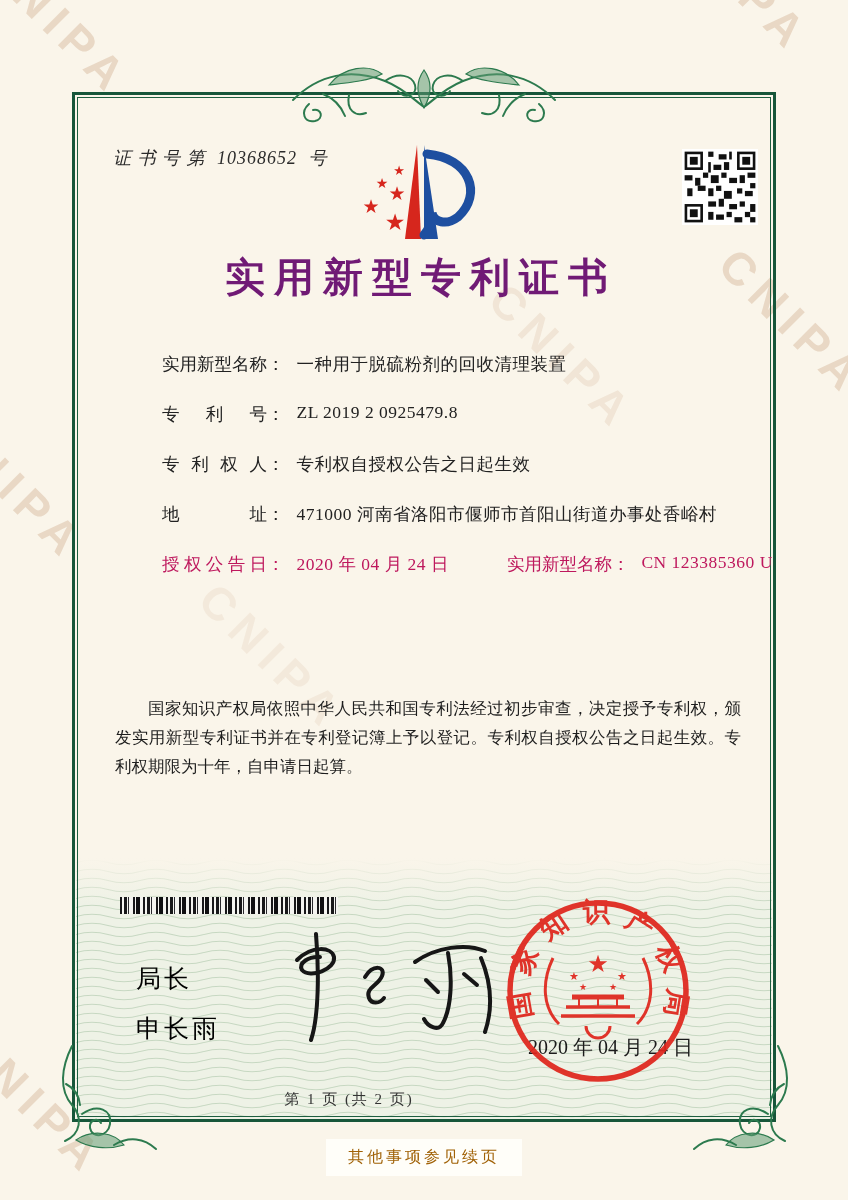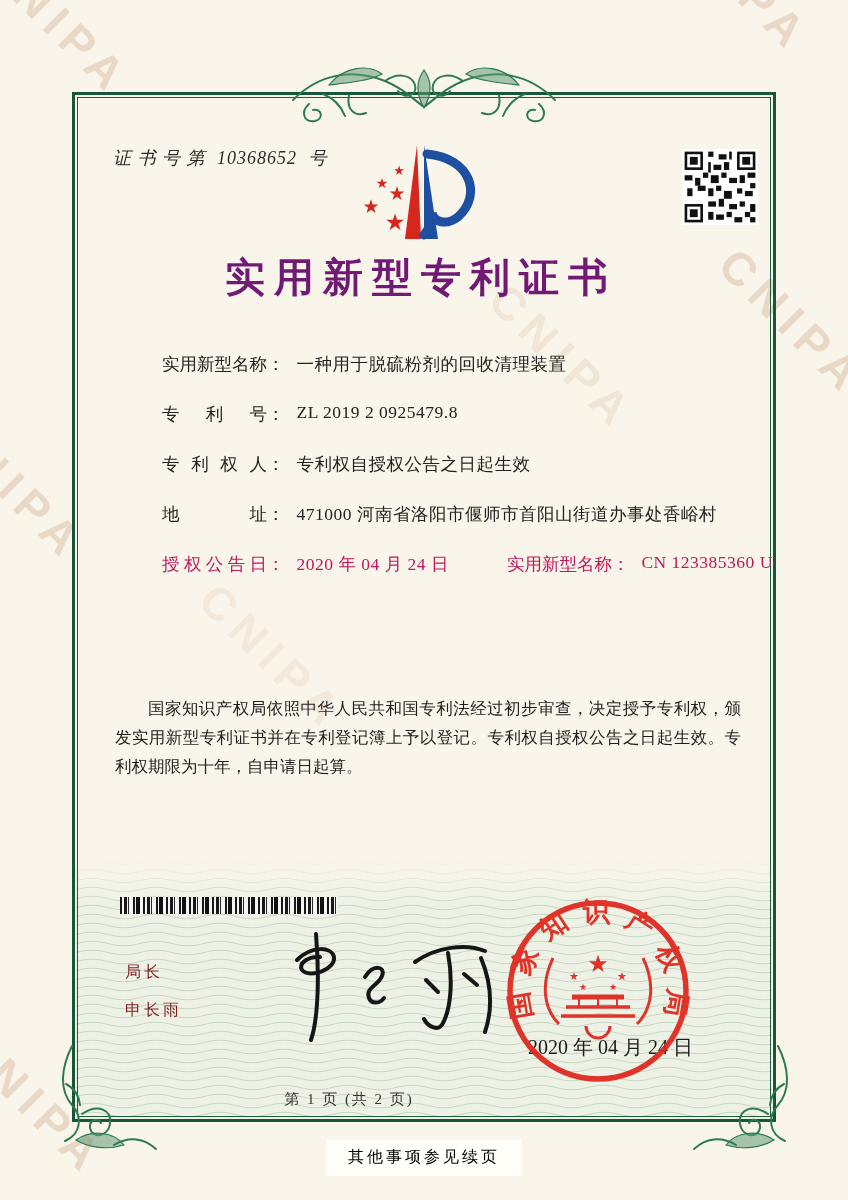--- a/index.html
+++ b/index.html
@@ -24,29 +24,29 @@
   .fc{display:inline-block;margin-right:12px;vertical-align:top;}
   .fv{letter-spacing:0.5px;}
   .grant-row{display:flex;height:50px;font-size:17.5px;color:#be185d;}
   .grant-pair{white-space:nowrap;}
   .grant-pair.right{margin-left:58px;}
   .body-text{position:absolute;left:115px;top:694px;width:626px;font-size:16.5px;line-height:29px;color:#1d1d1d;}
   .body-text p{margin:0;text-indent:2em;text-align:justify;}
   .barcode{position:absolute;left:120px;top:897px;width:218px;height:17px;
     background:repeating-linear-gradient(90deg,#18181a 0 2px,#f4f4f0 2px 4px,#18181a 4px 7px,#f4f4f0 7px 8px,
     #2a2a2e 8px 9px,#f4f4f0 9px 13px,#18181a 13px 15px,#f4f4f0 15px 16px,#101012 16px 20px,#f4f4f0 20px 23px);}
-  .sign-block{position:absolute;left:125px;top:962px;font-size:16px;color:#7f1d1d;letter-spacing:3px;}
+  .sign-block{position:absolute;left:136px;top:962px;font-size:25px;color:#000000;letter-spacing:3px;}
   .sign-block div{margin-bottom:17px;}
   .signature{position:absolute;left:252px;top:920px;}
   .seal-date{position:absolute;left:528px;top:1034px;font-size:20px;color:#1b1b1b;white-space:nowrap;}
   .seal{position:absolute;left:500px;top:896px;}
   .page-num{position:absolute;left:72px;top:1090px;width:554px;text-align:center;
             font-size:15px;letter-spacing:2px;color:#333;}
   .note-box{position:absolute;left:50%;top:1139px;transform:translateX(-50%);background:#fffef9;
-            padding:8px 22px;font-size:16px;letter-spacing:3px;color:#000000;white-space:nowrap;}
+            padding:8px 22px;font-size:16px;letter-spacing:3px;color:#a16207;white-space:nowrap;}
 </style>
 </head>
 <body>
 
 <div class="page">
 
   <div class="wm" style="left:-35px;top:-5px;">CNIPA</div>
   <div class="wm" style="left:645px;top:-48px;">CNIPA</div>
   <div class="wm" style="left:700px;top:295px;">CNIPA</div>
   <div class="wm" style="left:-80px;top:460px;">CNIPA</div>

